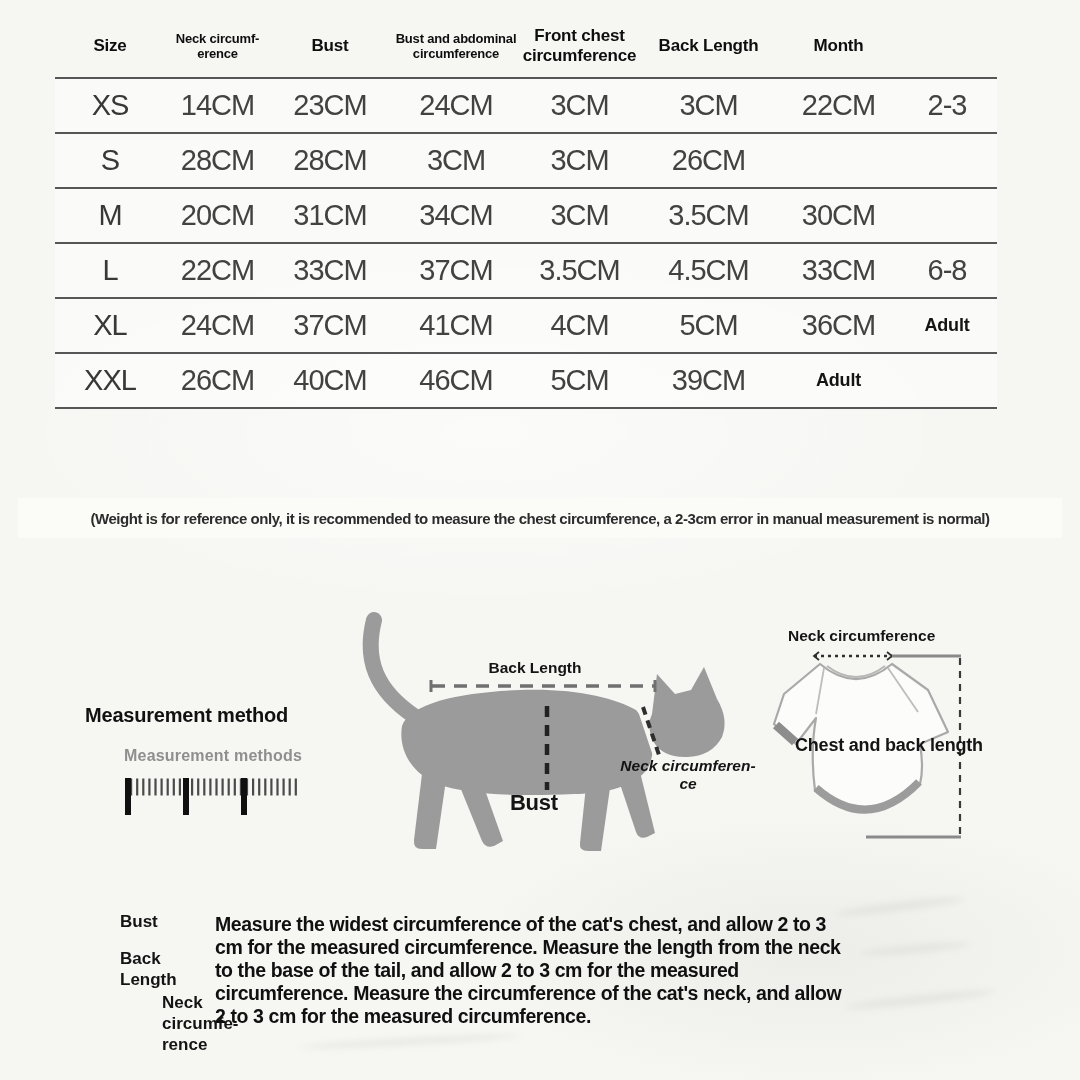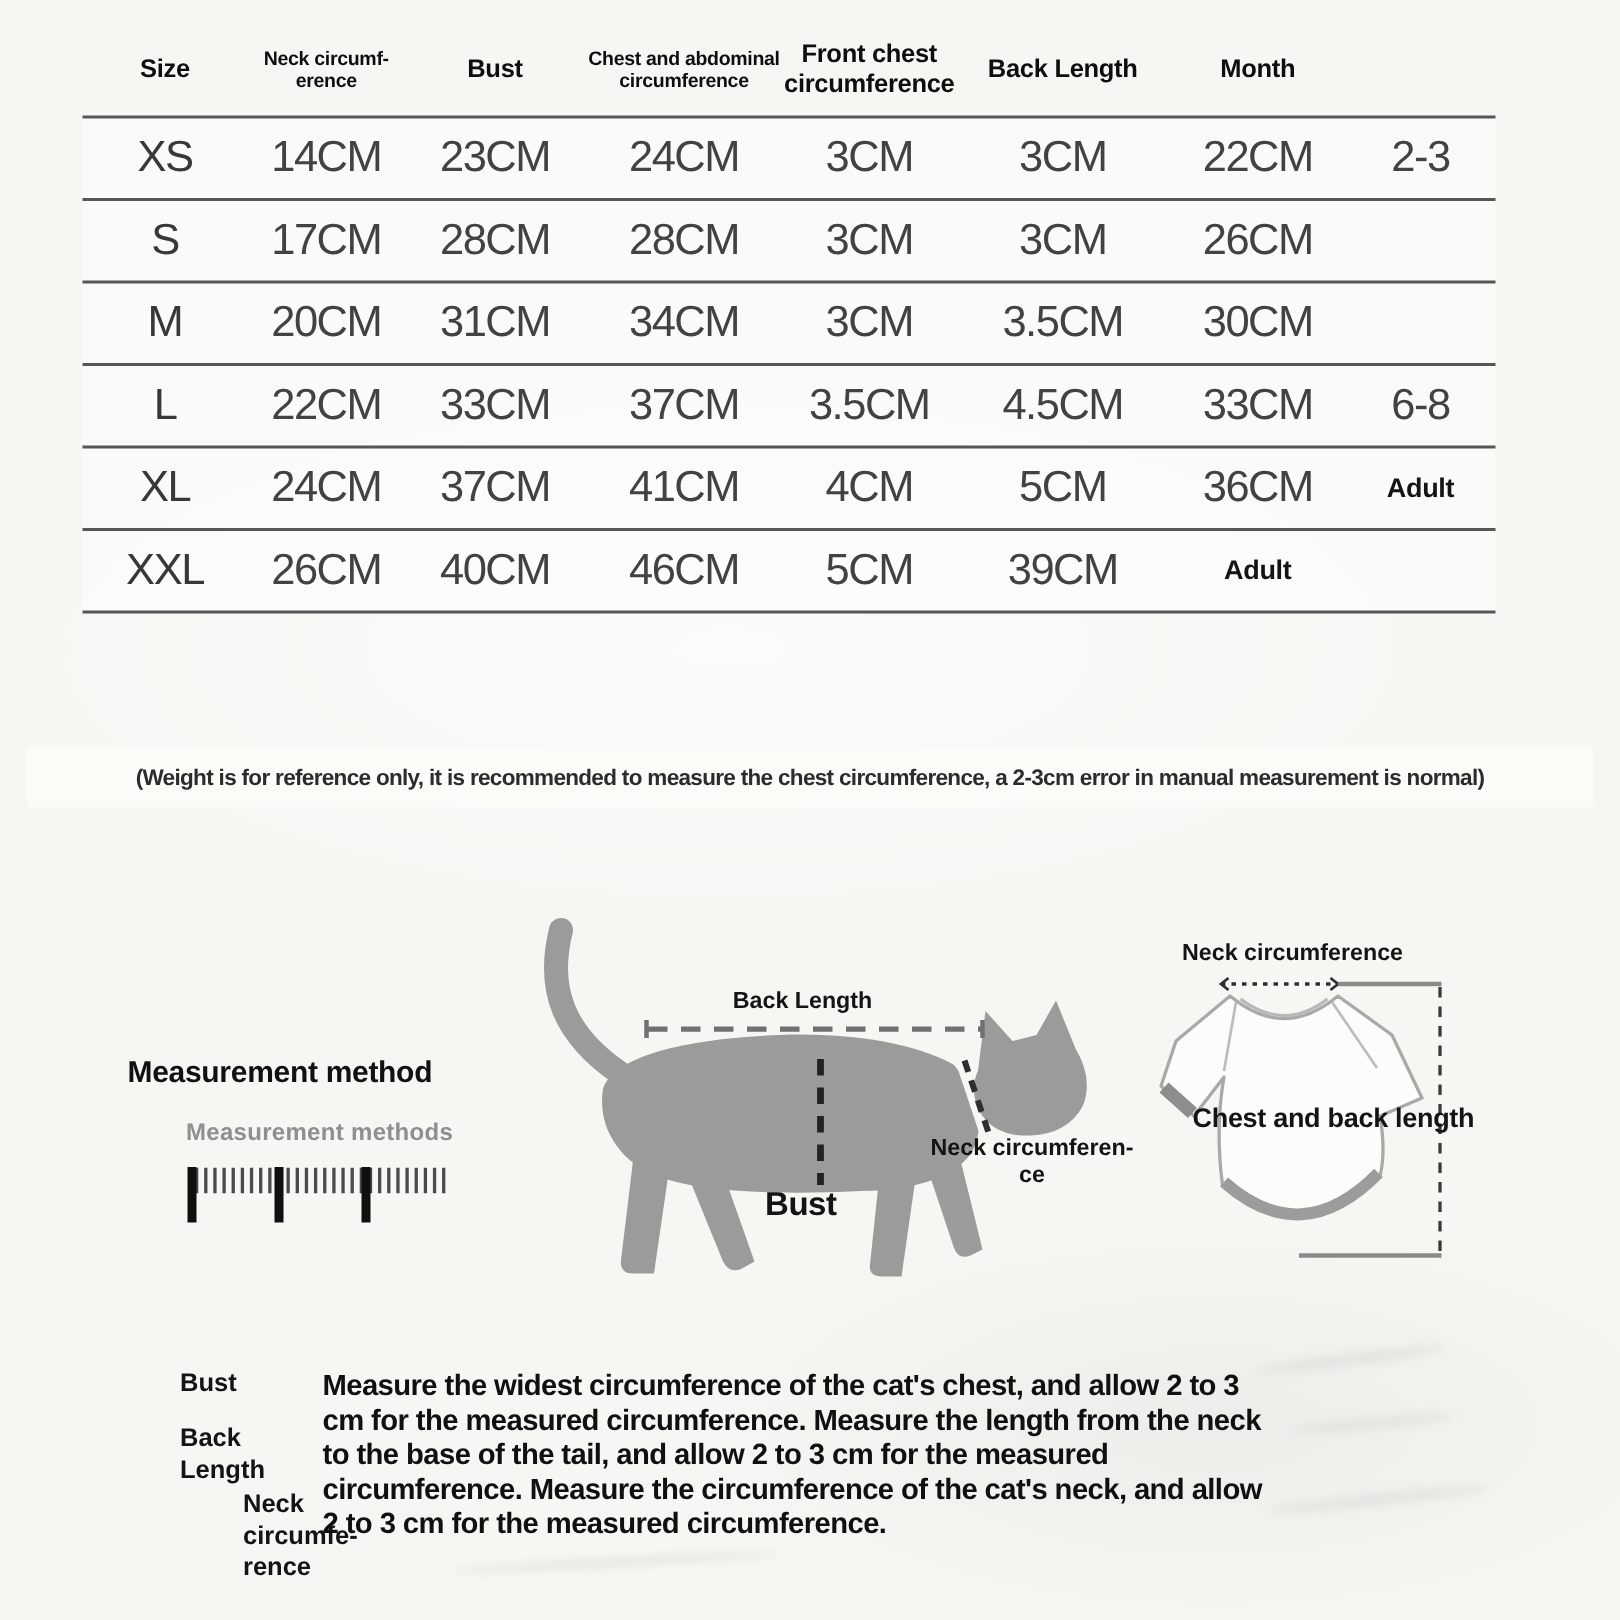--- a/index.html
+++ b/index.html
@@ -36,21 +36,21 @@
   .mm-title{position:absolute; left:85px; top:704px; font-size:20px; font-weight:bold; letter-spacing:-.2px; color:#111;}
   .mm-subtitle{position:absolute; left:124px; top:747px; font-size:16px; font-weight:600; letter-spacing:.2px; color:#8f8f8f;}
   .ruler{position:absolute; left:122px; top:777px;}
 
   .cat-svg{position:absolute; left:360px; top:610px;}
   .shirt-svg{position:absolute; left:770px; top:648px;}
 
   .diag-label{position:absolute; font-weight:bold; color:#141414;}
   .lbl-backlength{left:455px; top:659px; width:160px; text-align:center; font-size:15.5px;}
   .lbl-bust{left:510px; top:790px; font-size:22px; letter-spacing:-.3px;}
-  .lbl-catneck{left:618px; top:757px; width:140px; text-align:center; font-size:15.5px; line-height:18px;}
+  .lbl-catneck{left:618px; top:757px; width:140px; text-align:center; font-size:15.5px; line-height:18px;font-style:italic;}
   .lbl-shirtneck{left:788px; top:627px; font-size:15.5px;}
   .lbl-chestback{left:795px; top:735px; font-size:18px; letter-spacing:-.2px;}
 
   
   .legend{position:absolute; left:120px; font-size:17px; font-weight:bold; line-height:21px; color:#141414;}
   .legend.bust{top:911px;}
   .legend.back{top:948px; width:70px;}
   .legend.neck{top:992px; width:92px;margin-left:42px;}
   .instructions{
     position:absolute; left:215px; top:913px; width:640px;
@@ -63,39 +63,38 @@
 </head>
 <body>
 
 <div class="page">
 
   <div class="size-table">
     <div class="thead">
       <div class="th">Size</div>
       <div class="th small">Neck circumf-erence</div>
       <div class="th">Bust</div>
-      <div class="th small">Chest and abdominal circumference</div>
+      <div class="th small">Bust and abdominal circumference</div>
       <div class="th">Front chest circumference</div>
       <div class="th">Back Length</div>
       <div class="th">Month</div>
     </div>
 
     <div class="trow">
       <div class="td sizecol">XS</div>
       <div class="td">14CM</div>
       <div class="td">23CM</div>
       <div class="td">24CM</div>
       <div class="td">3CM</div>
       <div class="td">3CM</div>
       <div class="td">22CM</div>
       <div class="td">2-3</div>
     </div>
     <div class="trow">
       <div class="td sizecol">S</div>
-      <div class="td">17CM</div>
       <div class="td">28CM</div>
       <div class="td">28CM</div>
       <div class="td">3CM</div>
       <div class="td">3CM</div>
       <div class="td">26CM</div>
     </div>
     <div class="trow">
       <div class="td sizecol">M</div>
       <div class="td">20CM</div>
       <div class="td">31CM</div>

